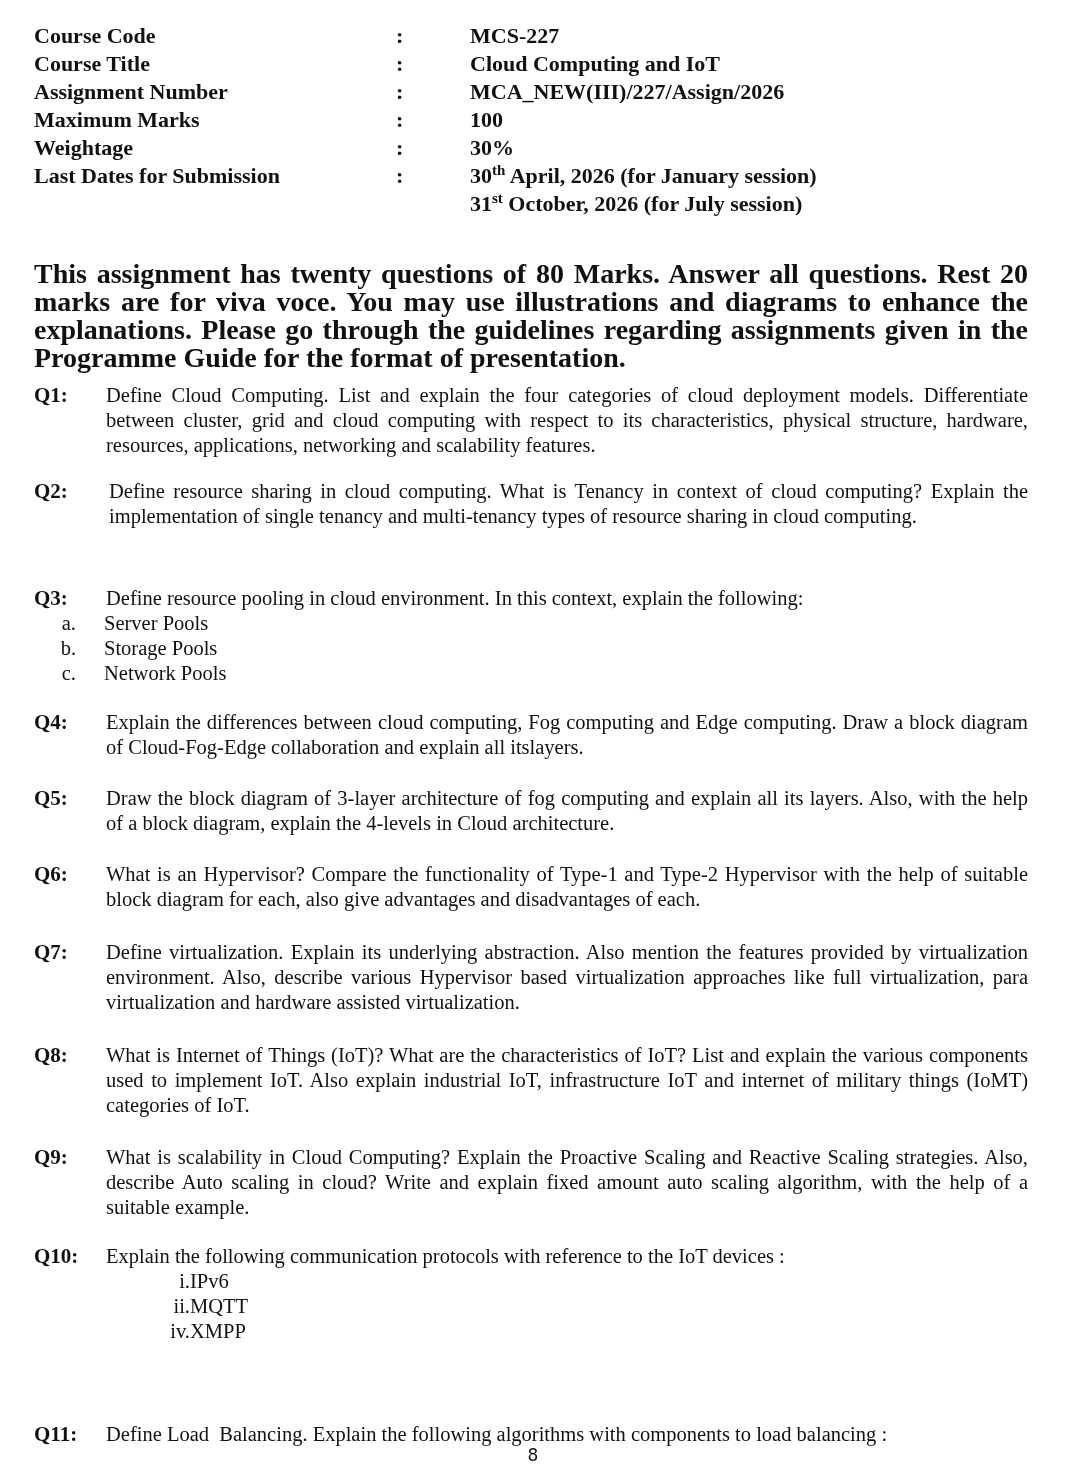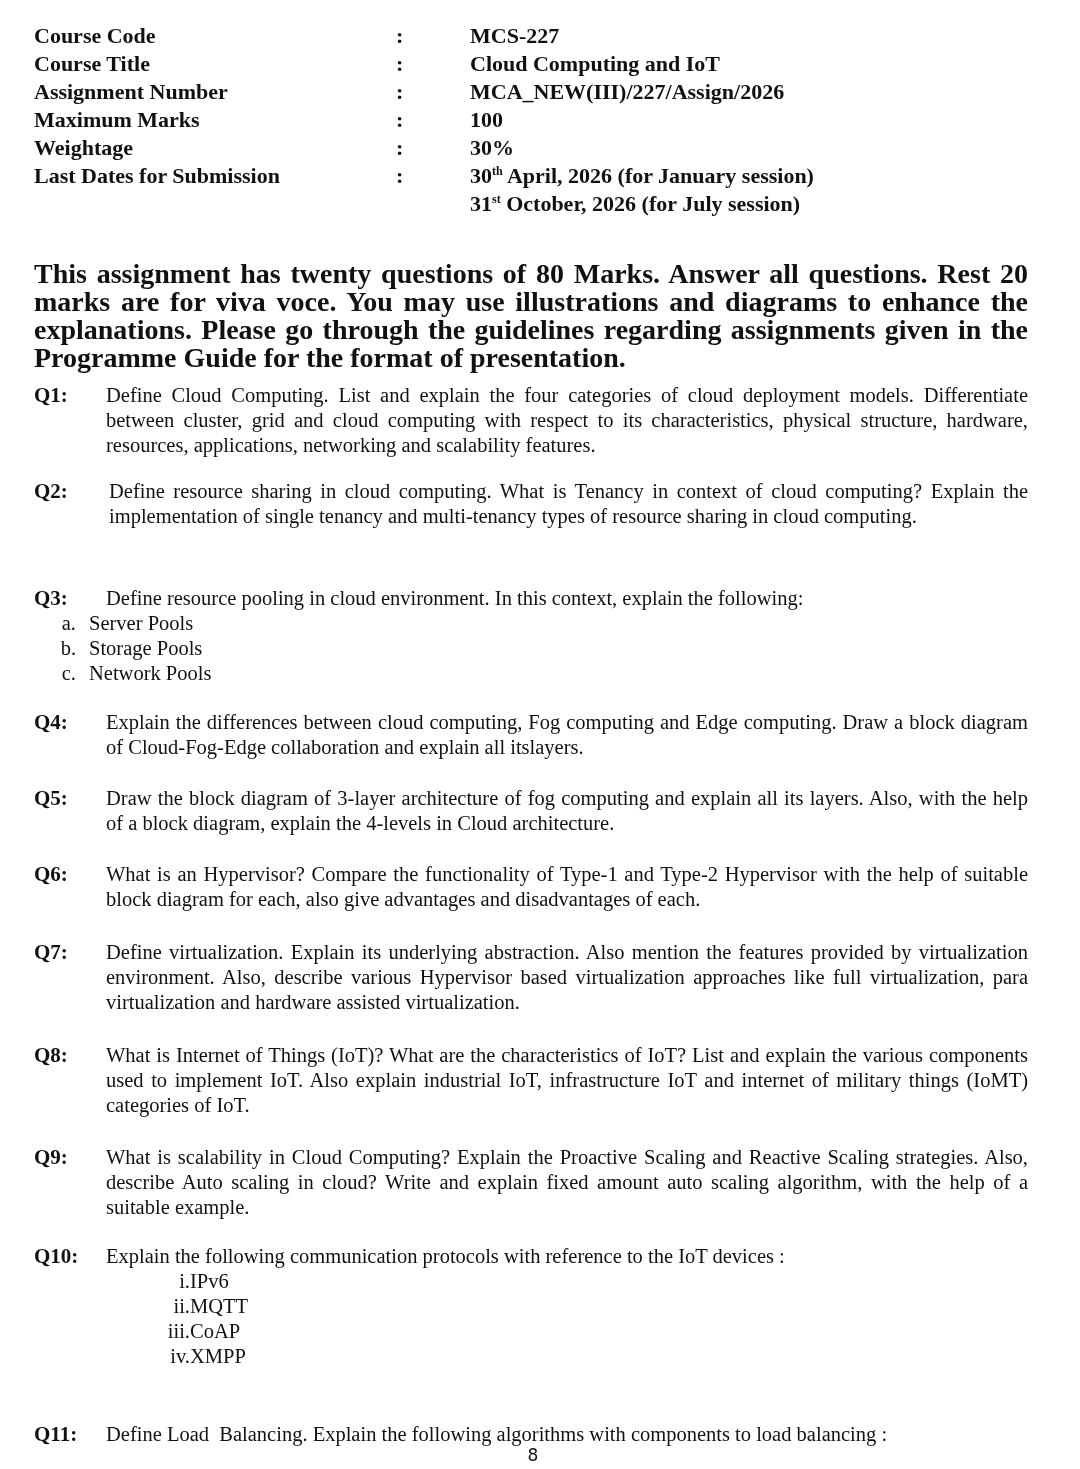--- a/index.html
+++ b/index.html
@@ -5,34 +5,34 @@
     html, body { margin: 0; padding: 0; background: #ffffff; }
     body {
       width: 1080px; height: 1469px; position: relative; overflow: hidden;
       font-family: "Liberation Serif", "DejaVu Serif", serif; color: #111111;
     }
     .meta { position: absolute; left: 34px; top: 22px; font-weight: bold; font-size: 22px; line-height: 28px; }
     .meta-row { display: flex; height: 28px; }
     .meta-label { width: 362px; }
     .meta-colon { width: 74px; }
     .meta-value { white-space: nowrap; text-align: center; }
-    .meta-value sup { font-size: 12px; vertical-align: 8px; line-height: 0; }
+    .meta-value sup { font-size: 15px; vertical-align: 8px; line-height: 0; }
     .intro {
       position: absolute; left: 34px; top: 260px; width: 994px;
       font-weight: bold; font-size: 28px; line-height: 28px; text-align: justify;
     }
     .q { position: absolute; left: 34px; width: 994px; font-size: 20.5px; line-height: 25px; }
     .q-num { position: absolute; left: 0; top: 0; font-weight: bold; font-size: 21px; }
     .q-text { margin-left: 72px; text-align: justify; }
     .q-text.wide { margin-left: 75px; }
     .sub-list { margin: 0; padding: 0; list-style: none; }
     .sub-item { height: 25px; display: flex; }
     .sub-item .mark { text-align: right; }
     .q3 .sub-item .mark { width: 42px; }
-    .q3 .sub-item .lbl { margin-left: 13px; }
+    .q3 .sub-item .lbl { margin-left: 28px; }
     .q10 .sub-item .mark { width: 156px; }
     .q10 .sub-item .lbl { }
     .page-num {
       position: absolute; left: 0; width: 1066px; top: 1445px; text-align: center;
       font-family: "DejaVu Sans", sans-serif; font-size: 17px;
     }
   </style>
 </head>
 <body>
 
@@ -141,24 +141,20 @@
   <ul class="sub-list q-text">
     <li class="sub-item">
         <span class="mark">i.</span>
         <span class="lbl">IPv6</span>
       </li>
     <li class="sub-item">
         <span class="mark">ii.</span>
         <span class="lbl">MQTT</span>
       </li>
     <li class="sub-item">
-        <span class="mark">iii.</span>
-        <span class="lbl">CoAP</span>
-      </li>
-    <li class="sub-item">
         <span class="mark">iv.</span>
         <span class="lbl">XMPP</span>
       </li>
   </ul>
 </div>
 
 <div class="q" style="top:1422px;">
   <span class="q-num">Q11:</span>
   <div class="q-text" style="white-space:pre;">Define Load  Balancing. Explain the following algorithms with components to load balancing :</div>
 </div>

